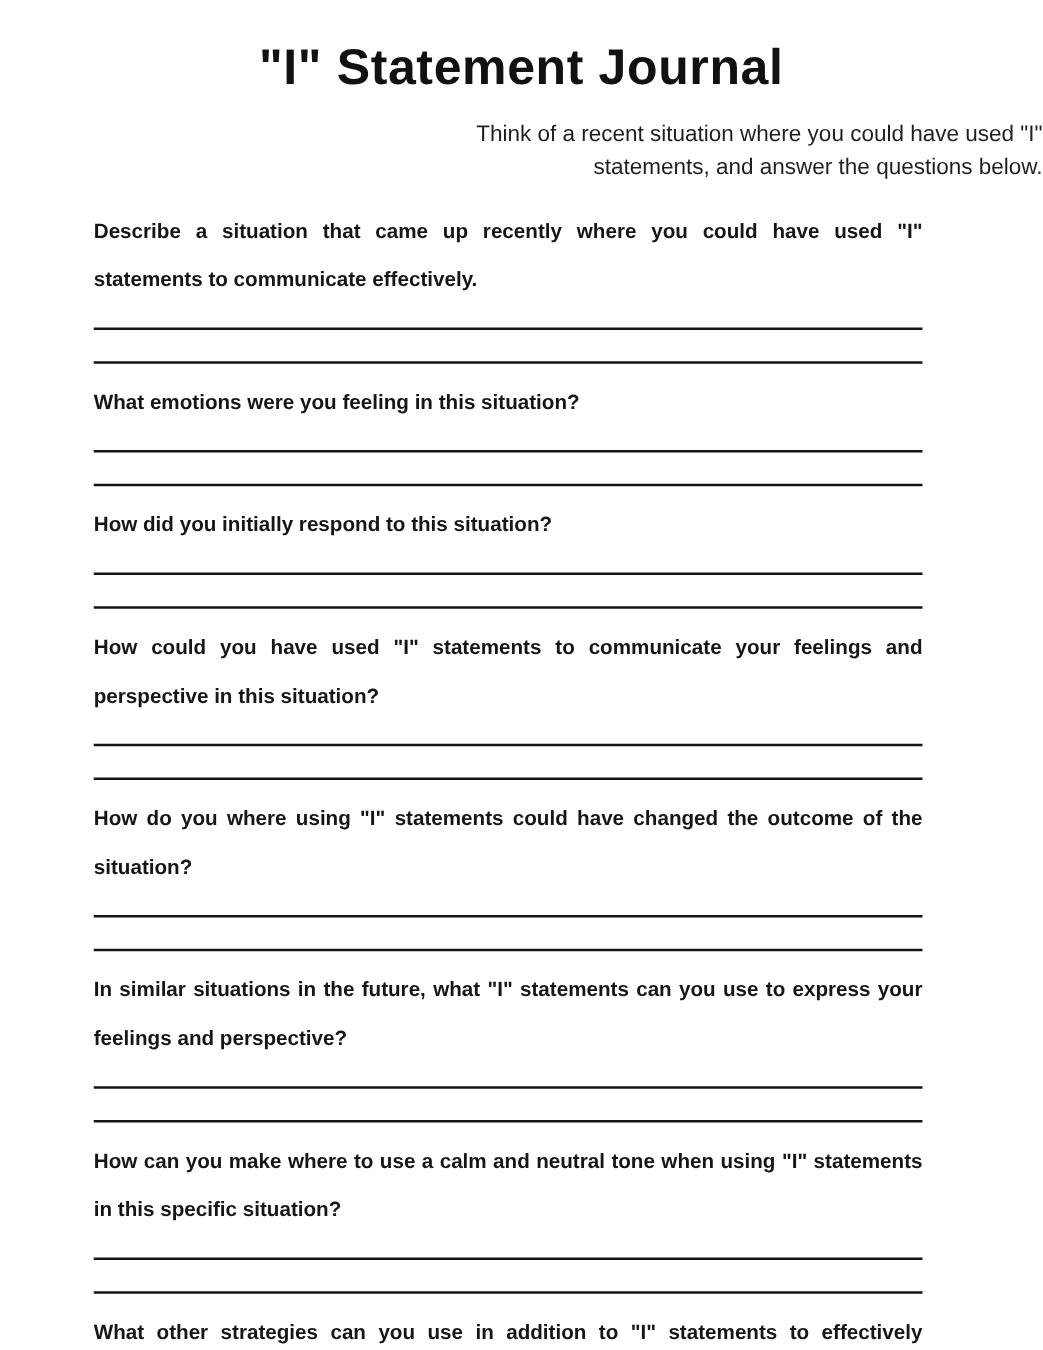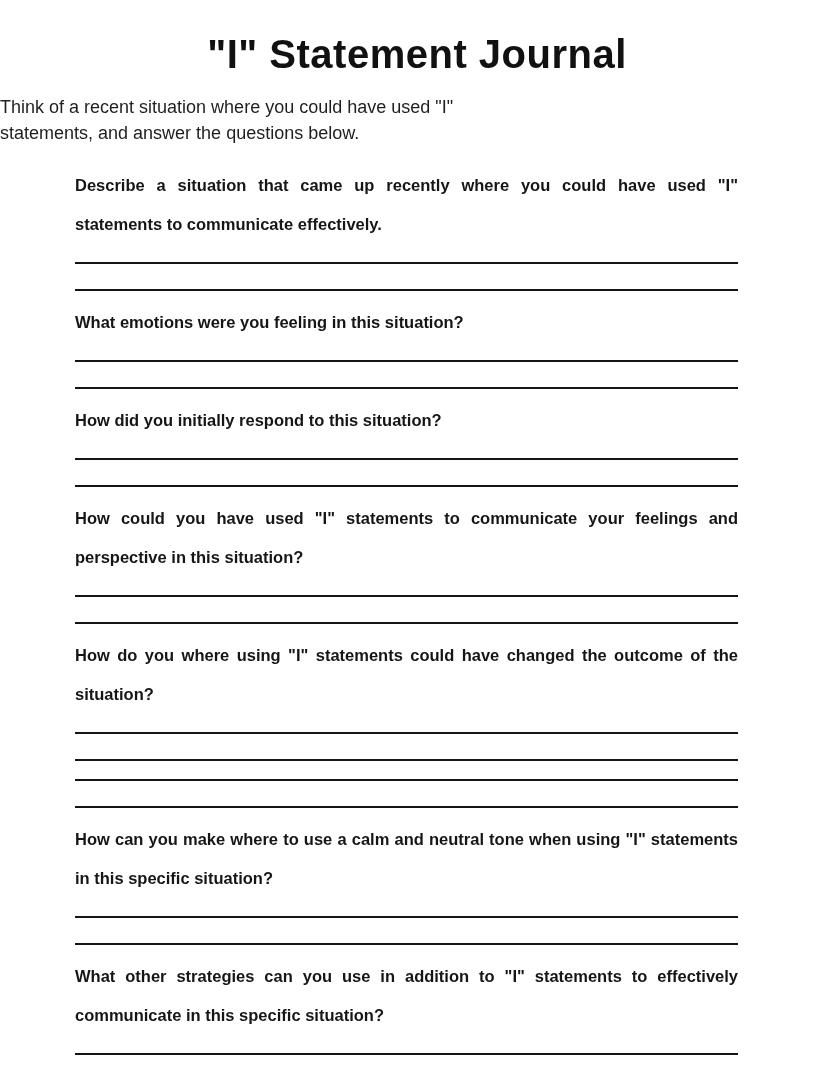--- a/index.html
+++ b/index.html
@@ -25,21 +25,21 @@
     padding-top: 30px;
     text-align: center;
     font-size: 40px;
     line-height: 48px;
     font-weight: 800;
     letter-spacing: 0.5px;
     color: #111111;
   }
   .subtitle {
     margin-top: 16px;
-    text-align: left;
+    text-align: right;
     font-size: 18px;
     line-height: 26px;
     font-weight: 500;
     color: #1f1f1f;
   }
   .content {
     margin: 20px 96px 0 75px; 
   }
   .qblock {
     margin: 0 0 12px 0;
@@ -104,20 +104,21 @@
       <div class="answer-line second"></div>
     </section>
 
     <section class="qblock">
       <p class="question">How do you where using "I" statements could have changed the outcome of the situation?</p>
       <div class="answer-line first"></div>
       <div class="answer-line second"></div>
     </section>
 
     <section class="qblock">
+      <p class="question">In similar situations in the future, what "I" statements can you use to express your feelings and perspective?</p>
       <div class="answer-line first"></div>
       <div class="answer-line second"></div>
     </section>
 
     <section class="qblock">
       <p class="question">How can you make where to use a calm and neutral tone when using "I" statements in this specific situation?</p>
       <div class="answer-line first"></div>
       <div class="answer-line second"></div>
     </section>
 

